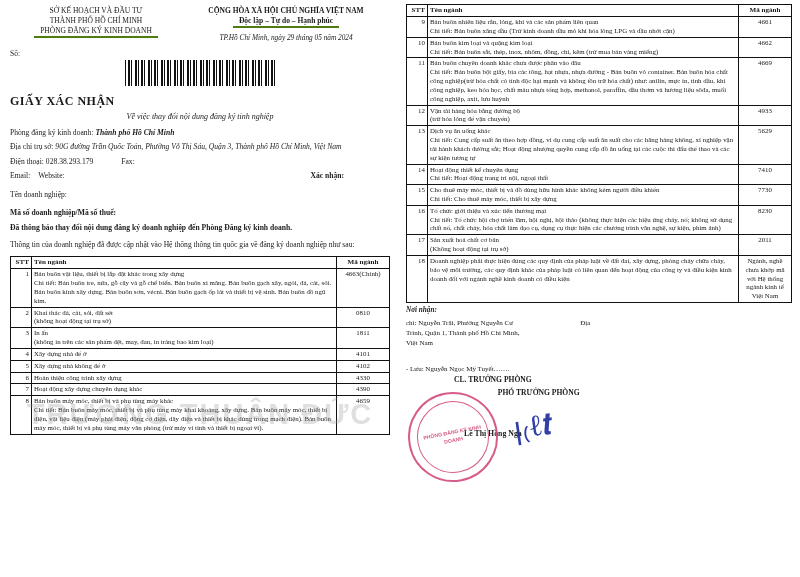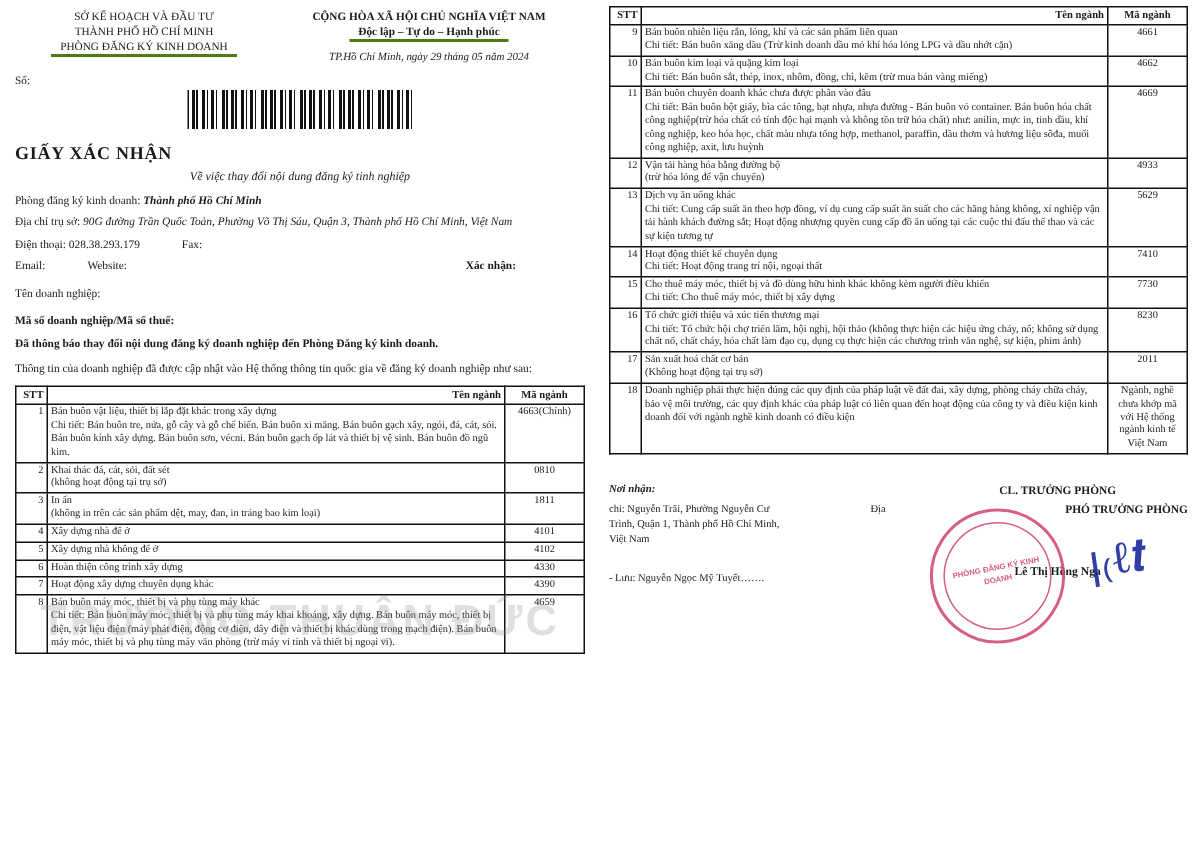--- a/index.html
+++ b/index.html
@@ -39,28 +39,28 @@
   .title { text-align:left; font-weight:bold; font-size:12px; letter-spacing:.5px; margin-top:2px;}
   .subtitle { text-align:center; font-size:8px; font-style:italic; margin-top:3px; }
 
   .para { font-size:7.6px; line-height:1.5; margin-top:6px; }
   .ital { font-style:italic; }
   .bold { font-weight:bold; }
 
   
   table { border-collapse:collapse; width:100%; font-size:6.9px; line-height:1.28; }
   table td, table th { border:1px solid #111; padding:1px 2px; vertical-align:top; }
-  th { font-weight:bold; text-align:right; font-size:7.1px; }
+  th { font-weight:bold; text-align:left; font-size:7.1px; }
   .c-stt { width:16px; text-align:right; }
   .c-ma  { width:48px; text-align:center; }
   td.c-ma { text-align:center; }
   .t-name { text-align:left; }
 
   
-  .sign-area { display:flex; margin-top:18px; font-size:7px; line-height:1.45; position:relative; }
+  .sign-area { display:flex; margin-top:2px; font-size:7px; line-height:1.45; position:relative;flex-direction:column; }
   .sign-left { width:55%; }
   .sign-right { width:45%; text-align:center; position:relative; }
   .sign-right .role { font-weight:bold; font-size:7.6px; }
   .sign-right .role2 { font-weight:bold; font-size:7.6px; margin-top:2px;text-align:right; }
   .sign-name { font-weight:bold; font-size:7.8px; margin-top:30px; }
   .noi-nhan { font-style:italic; font-weight:bold; font-size:7.2px; }
 
   
   .stamp {
     position:absolute; left:2px; top:18px;
@@ -129,21 +129,21 @@
       <span>Địa chỉ trụ sở:</span>
       <span class="ital">90G đường Trần Quốc Toản, Phường Võ Thị Sáu, Quận 3, Thành phố Hồ Chí Minh, Việt Nam</span>
     </div>
     <div class="para" style="margin-top:3px">
       <span>Điện thoại:</span>
       <span>028.38.293.179</span>
       <span style="margin-left:26px">Fax:</span>
     </div>
     <div class="para" style="margin-top:3px;display:flex;align-items:flex-start">
       <span>Email:</span>
-      <span style="margin-left:28px">Website:</span>
+      <span style="margin-left:8px">Website:</span>
       <span style="margin-left:auto;font-weight:bold;padding-right:46px">Xác nhận:</span>
     </div>
 
     <div class="para" style="margin-top:7px">Tên doanh nghiệp:</div>
     <div class="para bold" style="margin-top:7px">Mã số doanh nghiệp/Mã số thuế:</div>
     <div class="para bold" style="margin-top:4px">Đã thông báo thay đổi nội dung đăng ký doanh nghiệp đến Phòng Đăng ký kinh doanh.</div>
     <div class="para" style="margin-top:5px">Thông tin của doanh nghiệp đã được cập nhật vào Hệ thống thông tin quốc gia về đăng ký doanh nghiệp như sau:</div>
 
     <table style="margin-top:6px">
       <thead>

